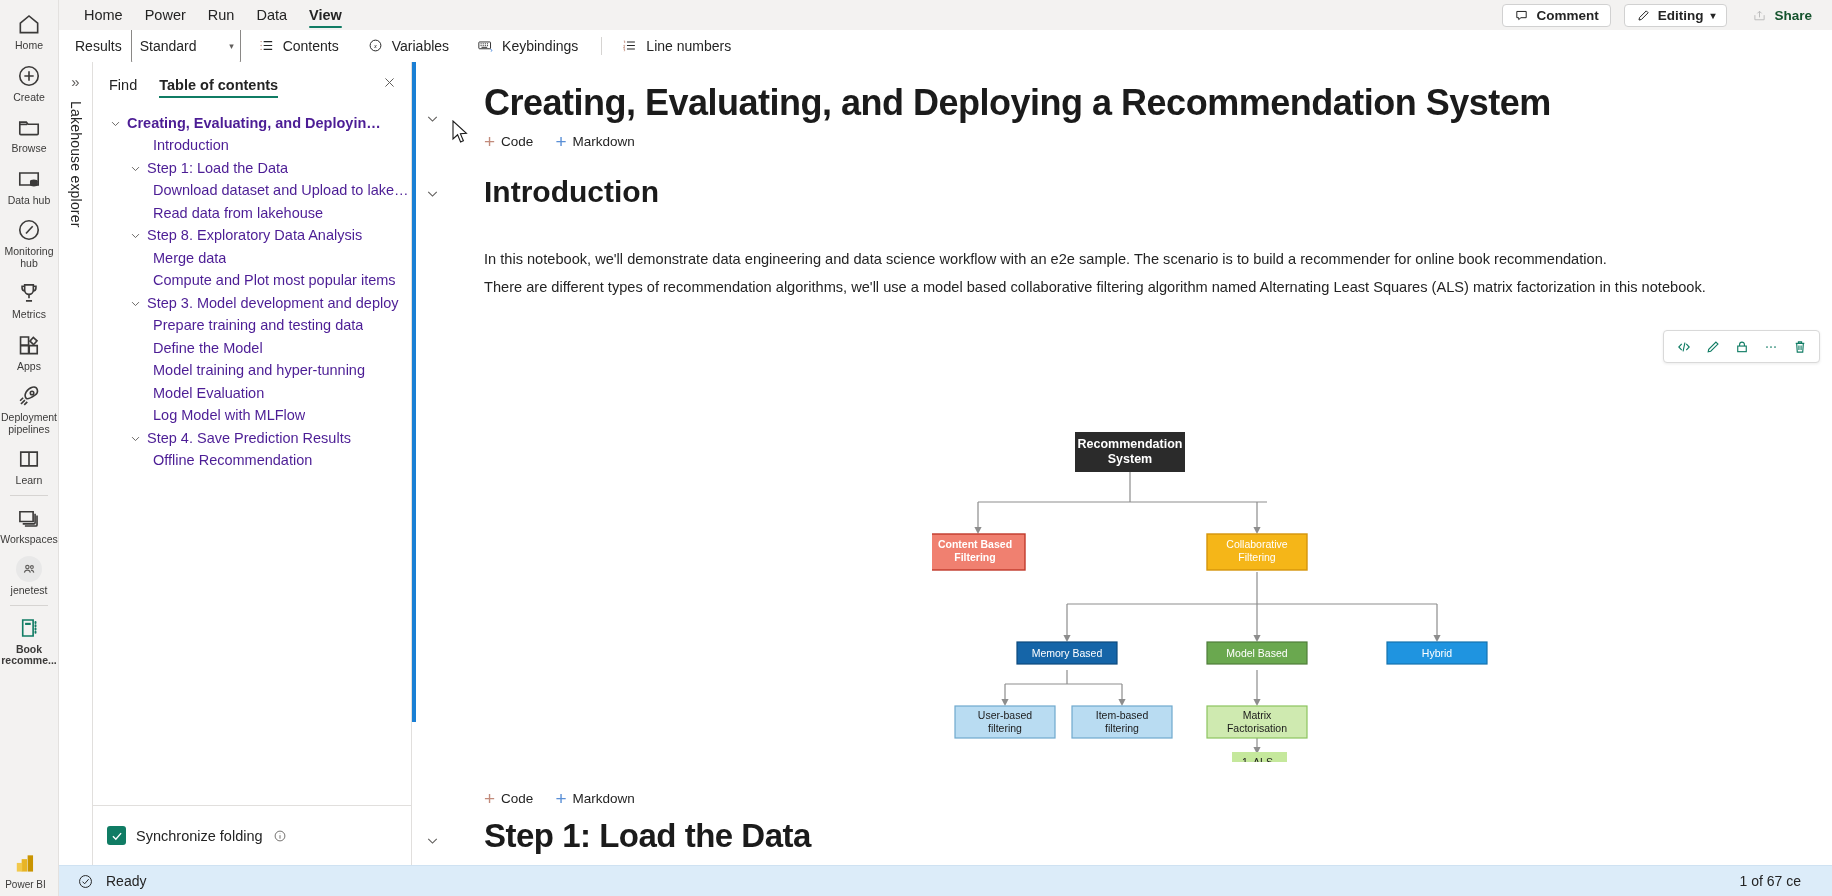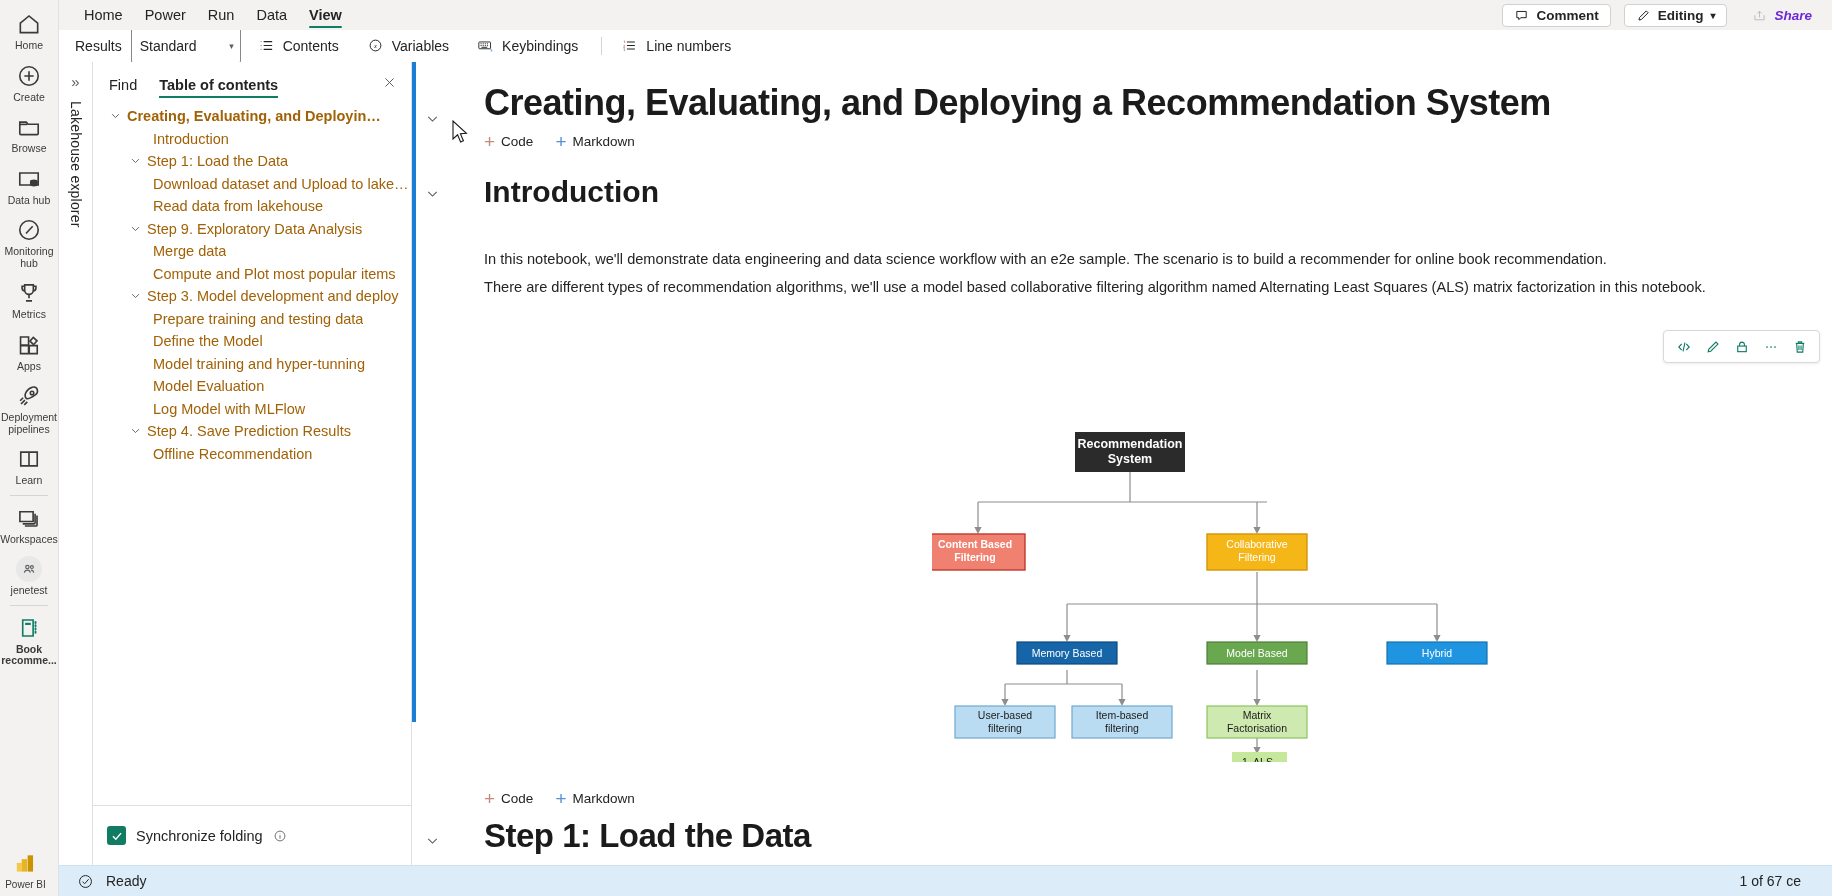--- a/index.html
+++ b/index.html
@@ -59,21 +59,21 @@
     height: 2.5px; background: #107c64; border-radius:2px;
   }
   .ribbon-right { position: absolute; right: 8px; top: 0; height:30px;
      display:flex; align-items:center; gap: 13px; }
   .rbtn {
     display:flex; align-items:center; gap:7px; height: 23px;
     border: 1px solid #d1d1d1; border-radius: 4px; background:#fff;
     padding: 0 11px; font-size: 13.5px; color: #242424; cursor: pointer;
     font-weight: 600;
   }
-  .rbtn.ghost { border-color: transparent; background: transparent; color: #6d28d9; cursor:default;font-style:italic;}
+  .rbtn.ghost { border-color: transparent; background: transparent; color: #14532d; cursor:default;}
   .rbtn svg { width: 15px; height:15px; }
 
   
   #commandbar {
     flex: 0 0 32px; height: 32px; background:#fff;
     display:flex; align-items:center; padding-left: 10px; gap: 0px;
     border-bottom: 1px solid #ffffff;
   }
   .cb-label { font-size: 14px; color: #242424; margin: 0 9px 0 6px; }
   .cb-select {
@@ -111,22 +111,22 @@
     border-right: 1px solid #e1dfdd;
     display:flex; flex-direction: column; position: relative;
   }
   #toc-head { height: 42px; display:flex; align-items:center; padding: 0 10px 0 16px; position:relative;}
   .toc-tab { font-size: 14.5px; color:#242424; margin-right: 22px; cursor: pointer; position:relative; height: 42px; line-height: 46px;}
   .toc-tab.active { font-weight: 700; }
   .toc-tab.active:after { content:""; position:absolute; left:0; right:0; bottom:6px; height: 2.5px; background:#107c64;}
   #toc-close { position:absolute; right: 14px; top: 13px; cursor:pointer; color:#605e5c;}
   #toc-list { flex: 1 1 auto; overflow: hidden; padding-top: 4px; }
   .toc-row {
-    display:flex; align-items:flex-start; height: 22.5px; cursor:pointer;
-    font-size: 14.5px; color: #a16207; padding-right: 0;
+    display:flex; align-items:flex-end; height: 22.5px; cursor:pointer;
+    font-size: 14.5px; color: #4c1d95; padding-right: 0;
     white-space: nowrap; overflow: hidden;
   }
   .toc-chev { width: 24px; flex:0 0 24px; display:flex; align-items:center; justify-content:center; color:#605e5c;}
   .toc-txt { overflow:hidden; text-overflow: ellipsis; white-space:nowrap; }
   .lvl0 { padding-left: 16px; font-weight: 700; }
   .lvl0 .toc-txt { font-weight:700; }
   .lvl1 { padding-left: 36px; }
   .lvl2 { padding-left: 60px; }
   #toc-foot { flex: 0 0 60px; border-top: 1px solid #e1dfdd; display:flex; align-items:center; padding-left: 14px; gap:10px;}
   #sync-check {
@@ -456,21 +456,21 @@
           </div>
           <div class="toc-row lvl2">
             <span class="toc-txt">Read data from lakehouse</span>
           </div>
           <div class="toc-row lvl1" style="padding-left: 30px;">
             <span class="toc-chev">
               <svg viewBox="0 0 24 24" width="15" height="15" fill="none" stroke="currentColor" stroke-width="1.5">
                 <path d="M6.5 9.8 12 15.3 17.5 9.8"></path>
               </svg>
             </span>
-            <span class="toc-txt">Step 9. Exploratory Data Analysis</span>
+            <span class="toc-txt">Step 8. Exploratory Data Analysis</span>
           </div>
           <div class="toc-row lvl2">
             <span class="toc-txt">Merge data</span>
           </div>
           <div class="toc-row lvl2">
             <span class="toc-txt">Compute and Plot most popular items</span>
           </div>
           <div class="toc-row lvl1" style="padding-left: 30px;">
             <span class="toc-chev">
               <svg viewBox="0 0 24 24" width="15" height="15" fill="none" stroke="currentColor" stroke-width="1.5">

